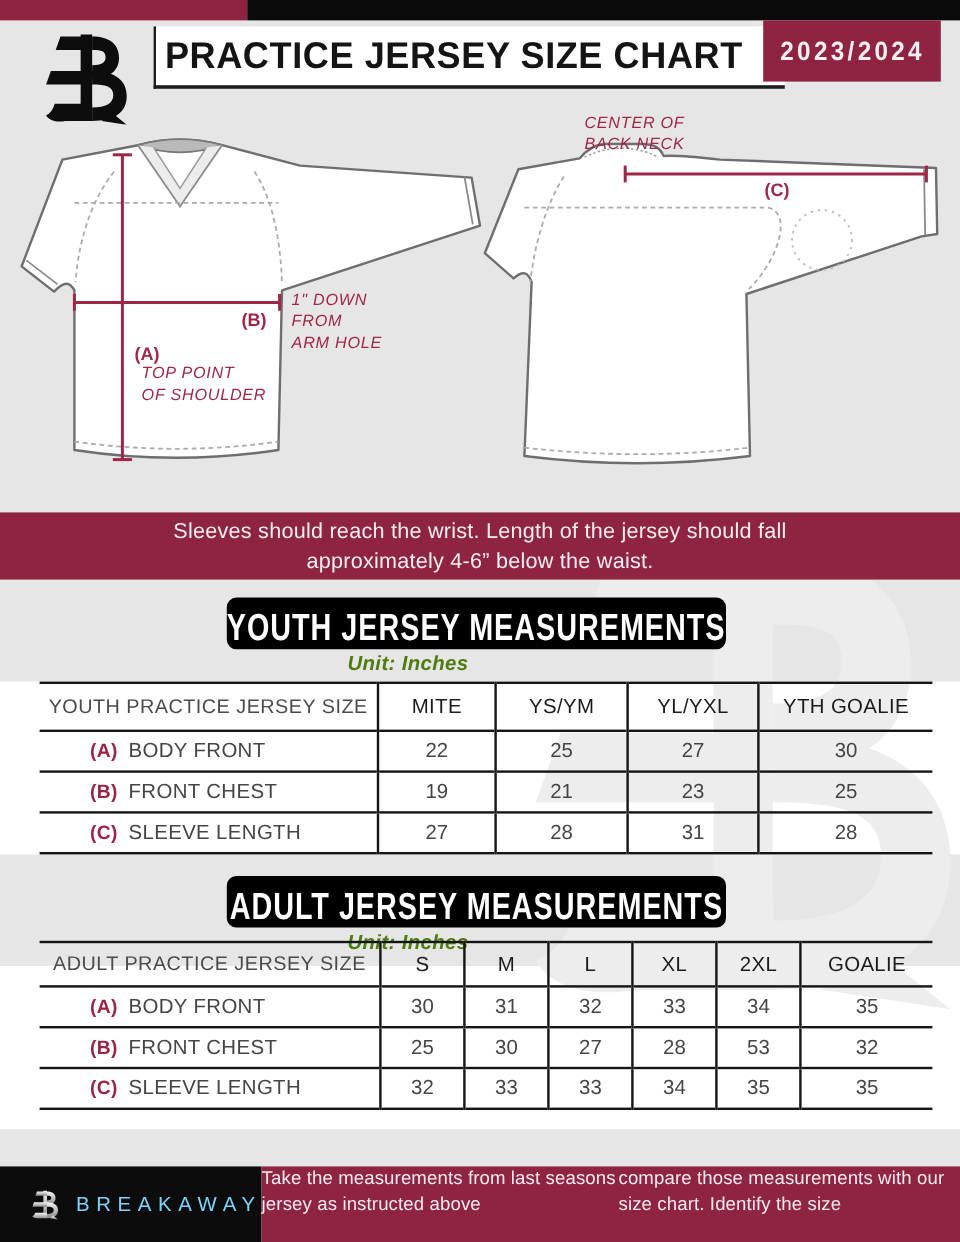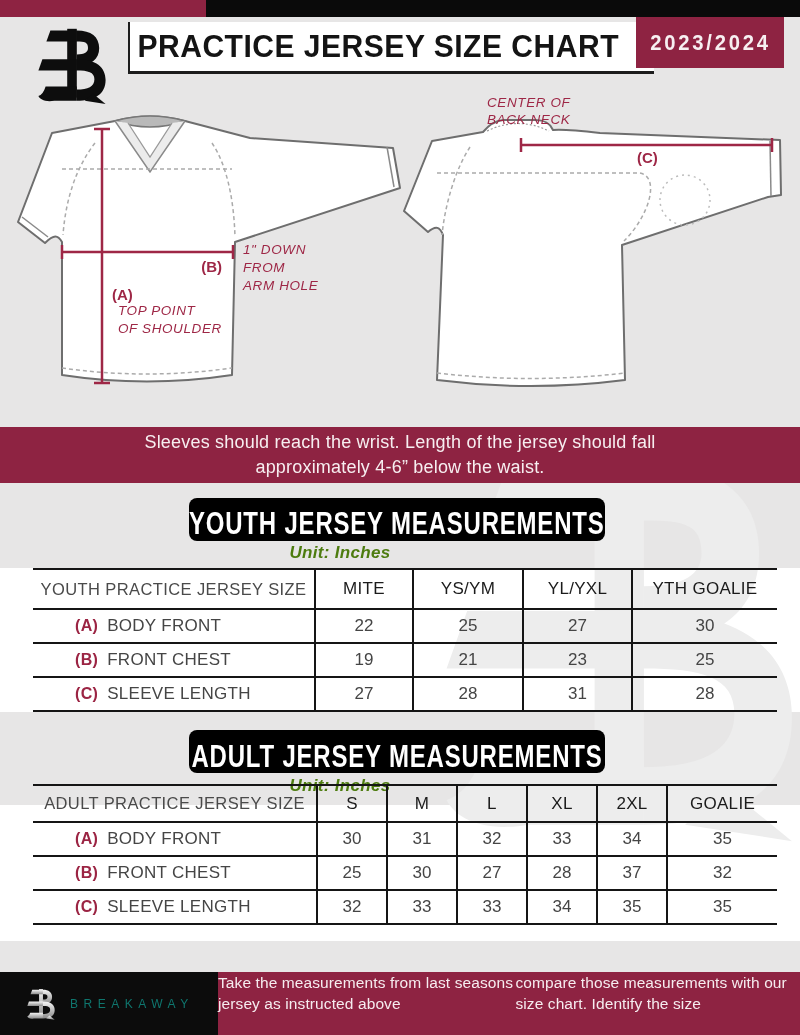--- a/index.html
+++ b/index.html
@@ -65,21 +65,21 @@
   td.lab { text-align:left !important; padding-left:42px !important; font-size:15.5px;
            color:#2e2e2e; letter-spacing:.3px; white-space:nowrap; }
   td.lab b { color:#9B2443; font-weight:bold; font-size:16px; margin-right:9px; }
   
   .foot-black { left:0; top:972px; width:218px; height:63px; background:#0c0c0c;
                 display:flex; align-items:center; }
   .foot-maroon { left:218px; top:972px; width:582px; height:63px; background:#8E2342;
                  display:flex; flex-direction:row; justify-content:center; 
                  box-sizing:border-box; }
   .foot-maroon div { color:#f6ecef; font-size:15.5px; line-height:21px; letter-spacing:.1px; }
-  .brand { color:#0f766e; font-size:12px; letter-spacing:5.5px; margin-left:14px; white-space:nowrap; }
+  .brand { color:#7dd3fc; font-size:17px; letter-spacing:5.5px; margin-left:14px; white-space:nowrap; }
   
   .anno { font-family:"Liberation Sans", sans-serif; font-style:italic; font-size:13.5px;
           letter-spacing:.6px; fill:#9E2746; }
   .pt   { font-family:"Liberation Sans", sans-serif; font-weight:bold; font-size:15px; fill:#9E2746; }
   .outl { fill:#ffffff; stroke:#6e6e6e; stroke-width:2; stroke-linejoin:round; }
   .seam { fill:none; stroke:#ababab; stroke-width:1.5; stroke-dasharray:4 3; }
   .thin { fill:none; stroke:#8a8a8a; stroke-width:1.5; }
   .meas { stroke:#9E2746; stroke-width:2.5; fill:none; }
 </style>
 </head>
@@ -266,21 +266,21 @@
         <td>33</td>
         <td>34</td>
         <td>35</td>
       </tr>
       <tr class="r">
         <td class="lab"><b>(B)</b><span>FRONT CHEST</span></td>
         <td>25</td>
         <td>30</td>
         <td>27</td>
         <td>28</td>
-        <td>37</td>
+        <td>53</td>
         <td>32</td>
       </tr>
       <tr class="r">
         <td class="lab"><b>(C)</b><span>SLEEVE LENGTH</span></td>
         <td>32</td>
         <td>33</td>
         <td>33</td>
         <td>34</td>
         <td>35</td>
         <td>35</td>

